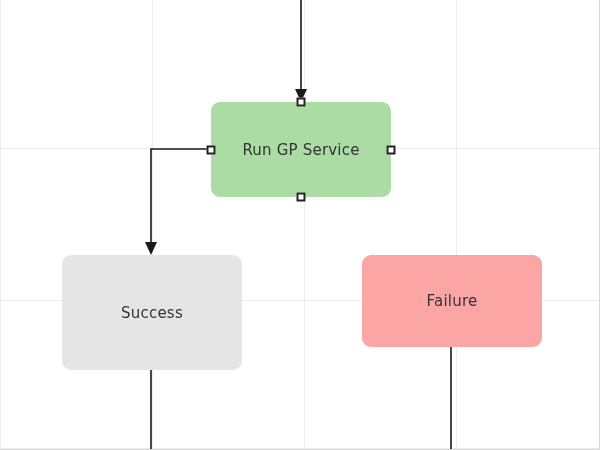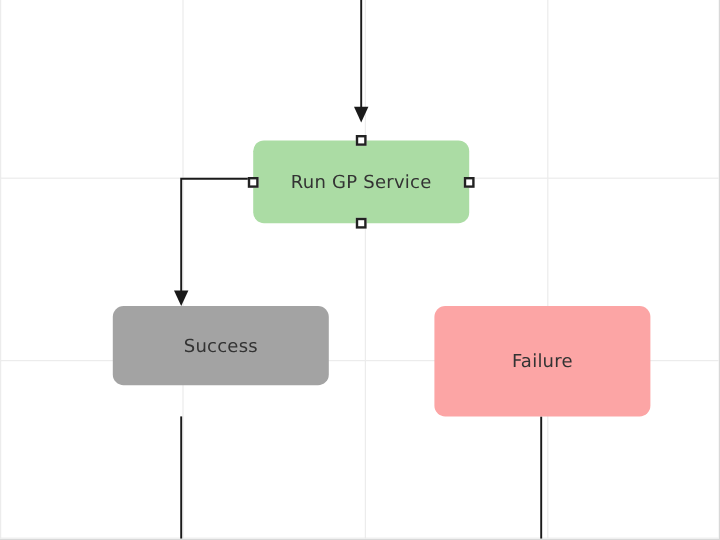--- a/index.html
+++ b/index.html
@@ -120,29 +120,29 @@
 
     <g>
       <path class="edge-path" d="M 151 347 L 151 449" stroke="#1a1a1a"></path>
     </g>
 
     <g>
       <path class="edge-path" d="M 451 347 L 451 449" stroke="#1a1a1a"></path>
     </g>
   </svg>
 
-  <div class="node" id="node-run-gp-service" style="left: 211px; top: 102px; width: 180px; height: 69px; background: rgb(171, 220, 164); margin-top: 15px;">
+  <div class="node" id="node-run-gp-service" style="left: 211px; top: 102px; width: 180px; height: 95px; background: rgb(171, 220, 164);">
     <span class="node-label">Run GP Service</span>
     <span class="handle handle-top" style="background: rgb(255, 255, 255); border-color: rgb(34, 34, 34);"></span>
     <span class="handle handle-right" style="background: rgb(255, 255, 255); border-color: rgb(34, 34, 34);"></span>
     <span class="handle handle-bottom" style="background: rgb(255, 255, 255); border-color: rgb(34, 34, 34);"></span>
     <span class="handle handle-left" style="background: rgb(255, 255, 255); border-color: rgb(34, 34, 34);"></span>
   </div>
 
-  <div class="node" id="node-success" style="left: 62px; top: 255px; width: 180px; height: 66px; background: #a3a3a3; margin-left: 32px;">
+  <div class="node" id="node-success" style="left: 62px; top: 255px; width: 180px; height: 115px; background: #e5e5e5;">
     <span class="node-label">Success</span>
   </div>
 
   <div class="node" id="node-failure" style="left: 362px; top: 255px; width: 180px; height: 92px; background: #fca5a5;">
     <span class="node-label">Failure</span>
   </div>
 
 </div>
 
 </body></html>

